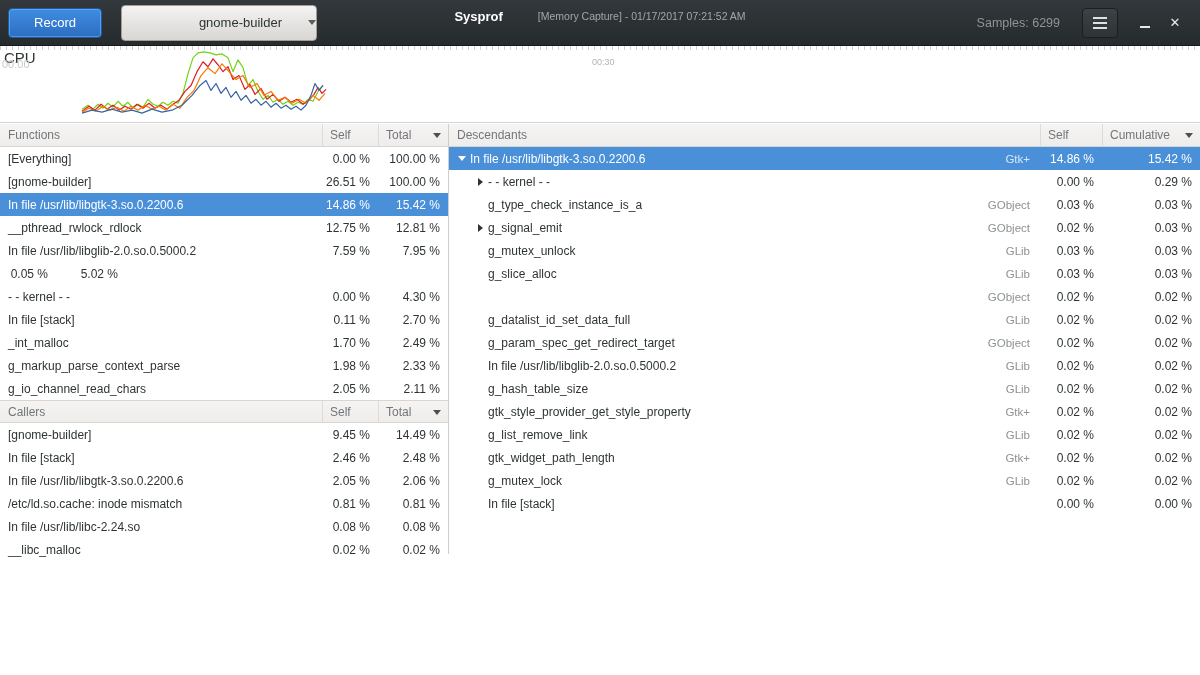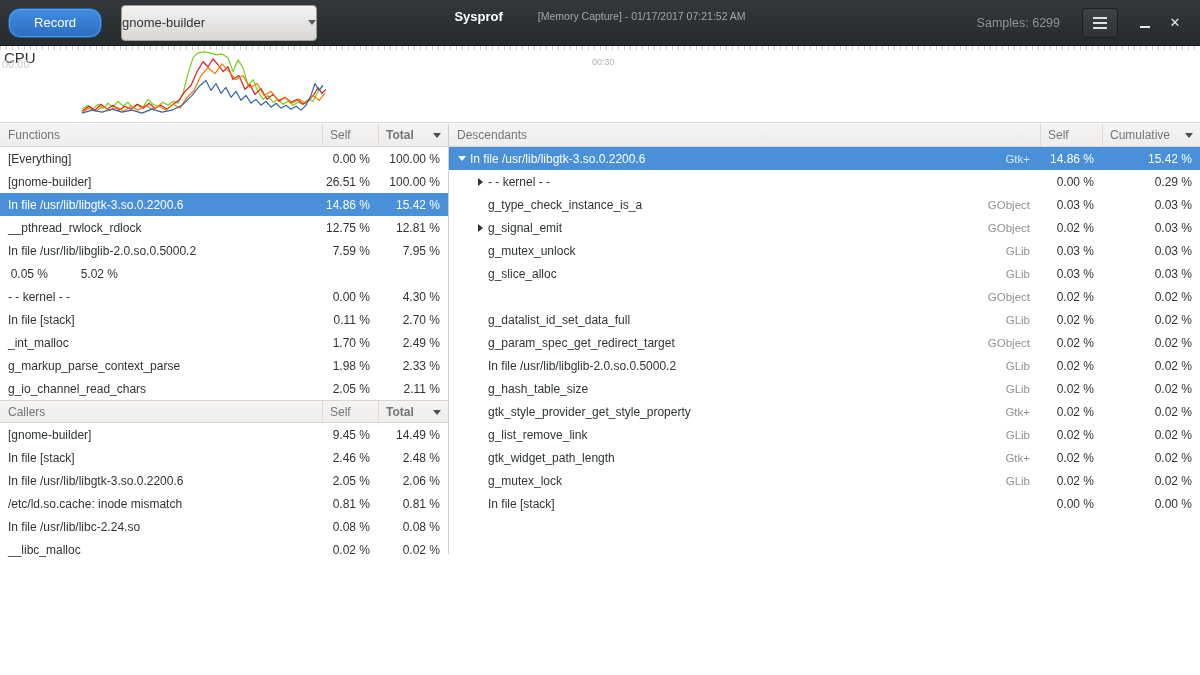--- a/index.html
+++ b/index.html
@@ -4,27 +4,27 @@
 <style>
   * { margin:0; padding:0; box-sizing:border-box; }
   html,body { width:1200px; height:675px; overflow:hidden; }
   body { font-family:"Liberation Sans","DejaVu Sans",sans-serif; font-size:12px; color:#2e3436; background:#fff; }
   .app { position:relative; width:1200px; height:675px; background:#fff; }
 
   
   .titlebar { position:absolute; top:0; left:0; right:0; height:46px;
     background:linear-gradient(#32383b,#262b2d); border-bottom:1px solid #17191a;
     display:flex; align-items:center; }
-  .btn-record { margin-left:8px; width:94px; height:30px; border-radius:12px;
+  .btn-record { margin-left:8px; width:94px; height:30px; border-radius:4px;
     background:linear-gradient(#3f8ce2,#2d6ec0); border:1px solid #1b5c9e;
     box-shadow:inset 0 0 0 1px rgba(130,185,255,.5);
     color:#fff; display:flex; align-items:center; justify-content:center; font-size:13px; cursor:default; }
   .btn-target { margin-left:19px; width:196px; height:36px; border-radius:4px;
     background:linear-gradient(#f4f3f2,#d9d6d3); border:1px solid #a19e9a;
-    color:#2e3436; display:flex; align-items:center; justify-content:space-between; gap:26px; font-size:13px; }
+    color:#2e3436; display:flex; align-items:center; justify-content:flex-end; gap:26px; font-size:13px; }
   .caret-down { width:0; height:0; border-left:4px solid transparent; border-right:4px solid transparent; border-top:5px solid #5a5d5f; }
   .tb-center { position:absolute; left:300px; right:300px; top:0; height:32px;
     display:flex; flex-direction:row; align-items:center; justify-content:center; pointer-events:none;gap:35px; }
   .tb-title { color:#fff; font-weight:bold; font-size:13px; line-height:15px; }
   .tb-subtitle { color:#a2a7a9; font-size:10.5px; line-height:13px; }
   .tb-right { margin-left:auto; display:flex; align-items:center; }
   .samples { color:#8f9496; font-size:12.5px; margin-right:22px; }
   .btn-menu { width:36px; height:30px; border-radius:4px; background:linear-gradient(#3c4245,#2e3336);
     border:1px solid #1c1f21; display:flex; flex-direction:column; align-items:center; justify-content:center; gap:3px; }
   .btn-menu i { display:block; width:14px; height:2px; background:#dfe2e3; }
@@ -46,21 +46,21 @@
   .main { position:absolute; top:124px; left:0; width:1200px; height:430px; display:flex; }
   .left { width:449px; border-right:1px solid #cfcecb; }
   .right { flex:1; }
 
   .thead { height:23px; background:linear-gradient(#f5f4f2,#efedeb); border-bottom:1px solid #d9d6d2;
     display:flex; align-items:stretch; color:#72767a; }
   .thead.mid { border-top:1px solid #d9d6d2; }
   .th-name { flex:1; display:flex; align-items:center; padding-left:8px; }
   .th-col { display:flex; align-items:center; padding-left:7px; border-left:1px solid #dedbd7; position:relative; }
   .th-self  { width:56px; }
-  .th-total { width:70px;font-weight:bold; }
+  .th-total { width:70px; }
   .th-dself { width:62px; }
   .th-dcum  { width:98px; }
   .sort-down { position:absolute; right:7px; top:9px; width:0; height:0;
     border-left:4px solid transparent; border-right:4px solid transparent; border-top:5px solid #4c4f52; }
 
   .row, .drow { height:23px; display:flex; align-items:center; background:#fff; }
   .sel { background:#4a90d9; color:#fff; }
   .c-name { flex:1; padding-left:8px; white-space:nowrap; overflow:hidden; }
   .c-num  { width:56px; text-align:right; padding-right:8px; }
   .c-total{ width:70px; }

